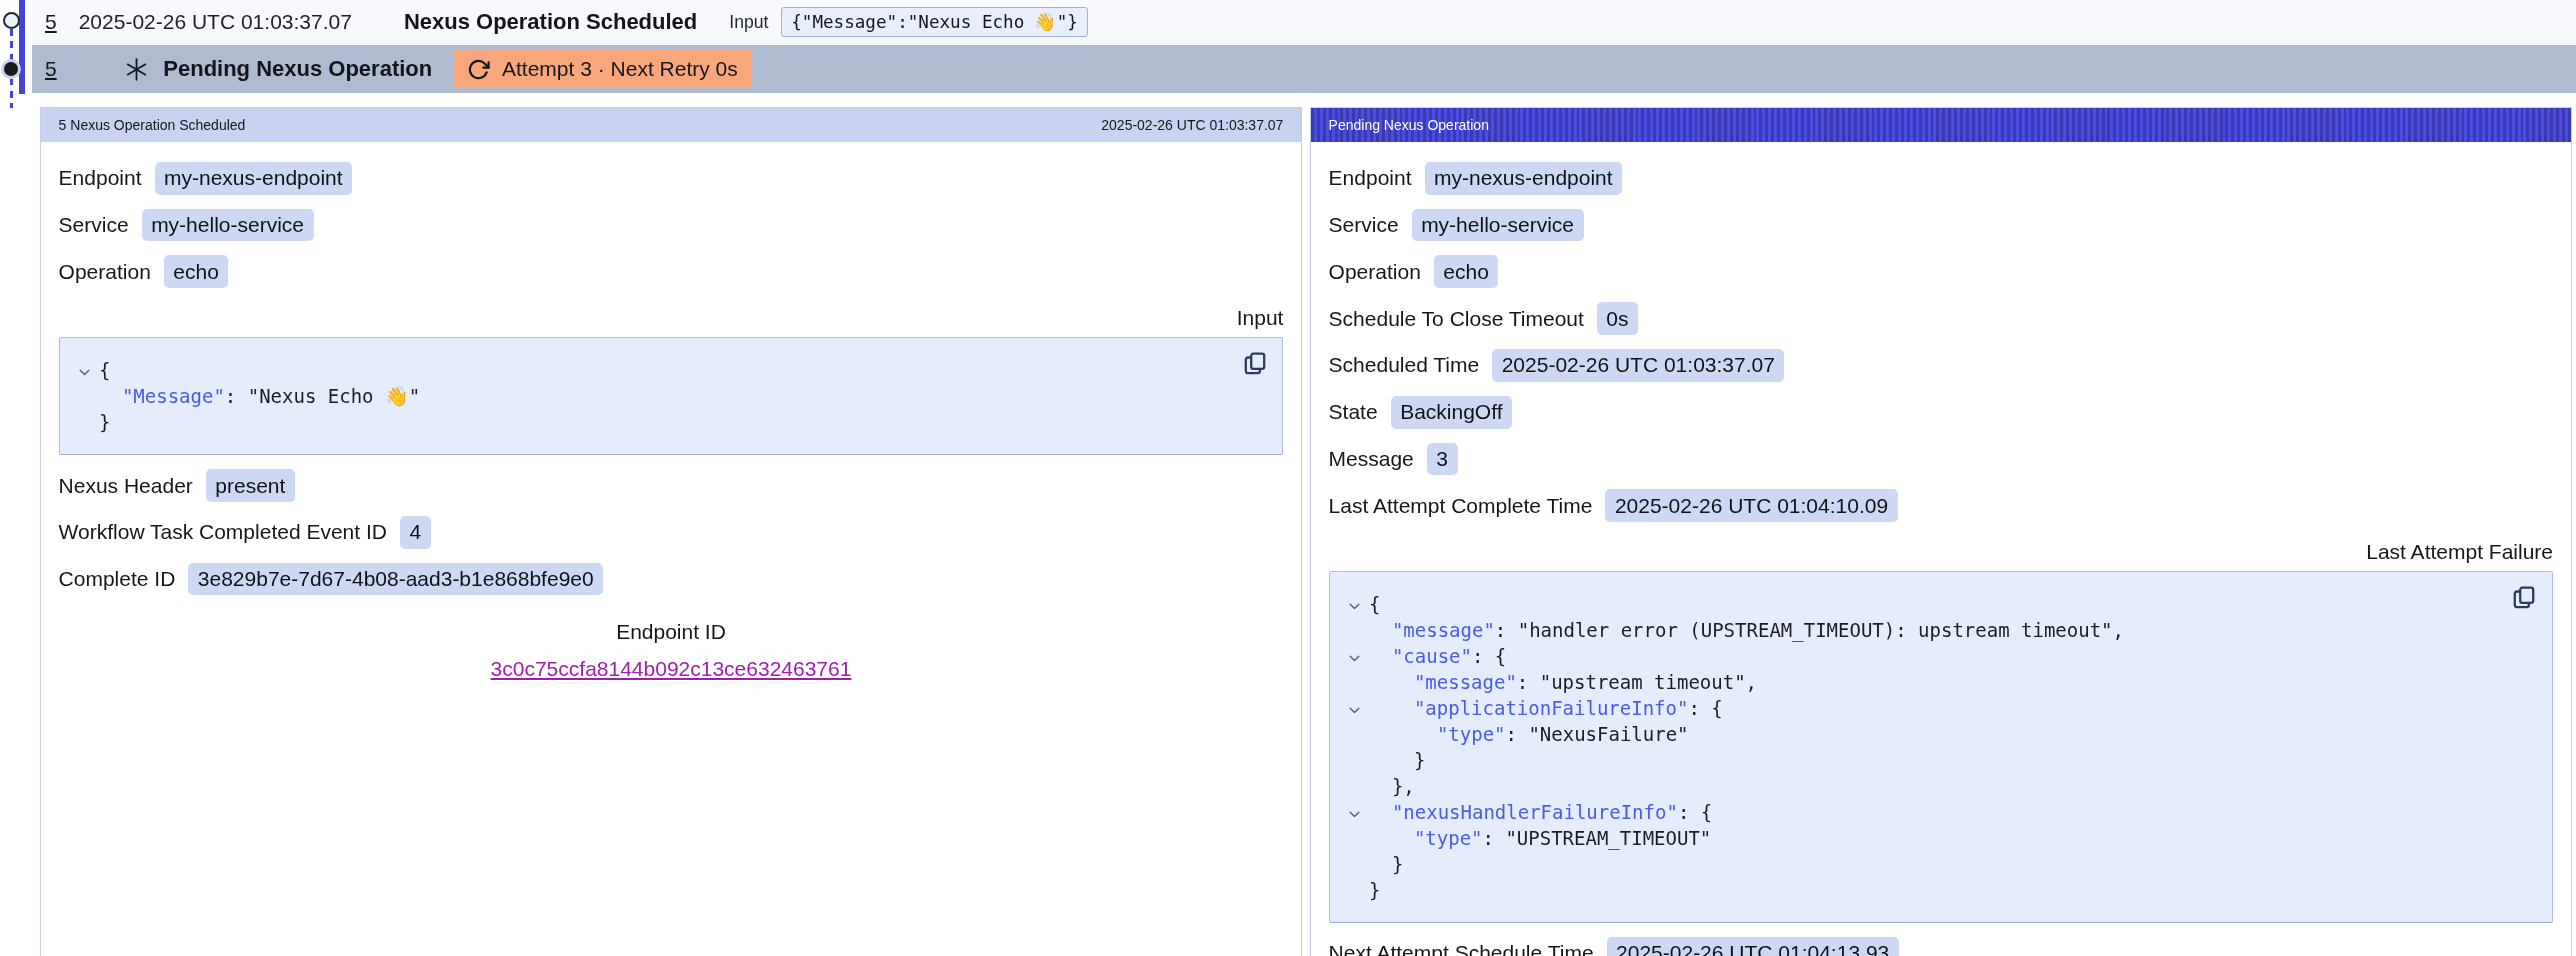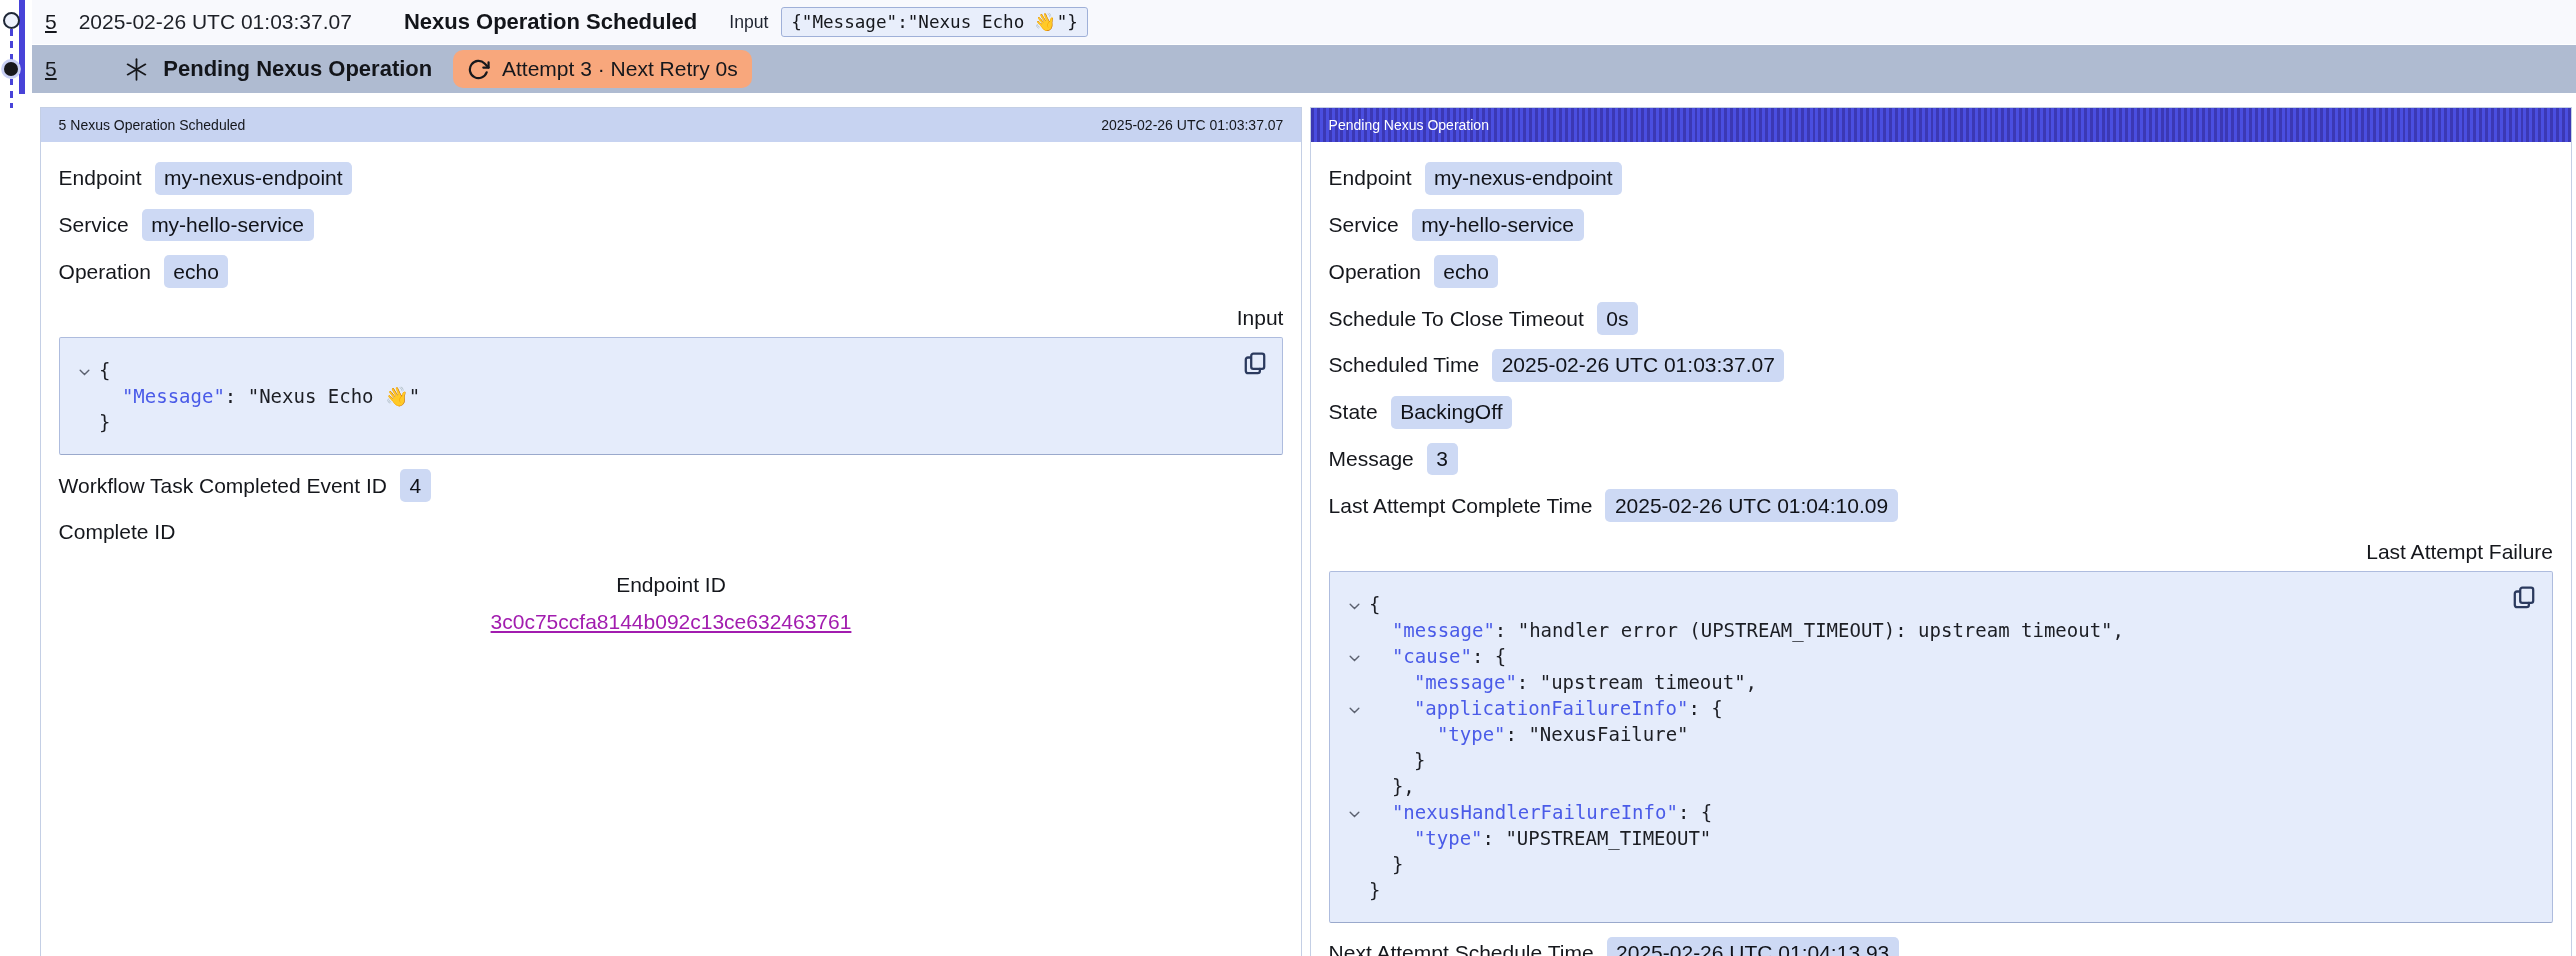--- a/index.html
+++ b/index.html
@@ -28,21 +28,21 @@
   .event-id{margin-left:13px;font-size:21px;color:#15171c;text-decoration:underline;cursor:pointer;}
   .event-time{margin-left:22px;font-size:21px;color:#1d2027;}
   .event-title{font-size:22px;font-weight:700;color:#13151a;}
   .row1 .event-title{margin-left:52px;}
   .row2 .event-title{margin-left:14.6px;}
   .input-label{margin-left:32px;font-size:17.6px;color:#1f2430;}
   .input-chip{margin-left:13px;font-family:"DejaVu Sans Mono",monospace;font-size:17.6px;
     background:#e8eefb;border:1.5px solid #9fb0d8;border-radius:2.9px;padding:3.7px 8.8px;color:#15171c;}
   .asterisk{margin-left:67px;width:25px;height:25px;display:inline-flex;}
   .retry-badge{margin-left:20.5px;display:inline-flex;align-items:center;gap:11.7px;
-    background:var(--retry-bg);border-radius:10px;padding:6.6px 14.6px;font-size:21px;color:#15171c;}
+    background:var(--retry-bg);border-radius:0;padding:6.6px 14.6px;font-size:21px;color:#15171c;}
   .retry-badge svg{width:23px;height:23px;}
 
   
   .panels{position:absolute;top:107px;left:40px;right:4.4px;display:flex;gap:8px;align-items:stretch;}
   .panel{background:#fff;border:1.5px solid var(--panel-border);border-bottom:none;height:952px;overflow:hidden;}
   .panel.left{width:1262px;flex:none;}
   .panel.right{flex:1;}
   .panel-header{height:34px;display:flex;align-items:center;justify-content:space-between;
     padding:0 17.6px;font-size:14px;}
   .panel-header.light{background:var(--panel-header-bg);color:#15171c;}
@@ -145,25 +145,30 @@
                 <span class="chev"></span>
                 <span class="codeline-content" style="padding-left: 23px;"><span class="tok-key">"Message"</span><span class="tok-plain">: "Nexus Echo 👋"</span></span>
               </div>
               <div class="codeline">
                 <span class="chev"></span>
                 <span class="codeline-content" style="padding-left: 0px;"><span class="tok-plain">}</span></span>
               </div>
             </div>
           </div>
           <div class="field">
+            <span class="field-label">Nexus Header</span>
+            <span class="badge">present</span>
+          </div>
+          <div class="field">
             <span class="field-label">Workflow Task Completed Event ID</span>
             <span class="badge">4</span>
           </div>
           <div class="field">
             <span class="field-label">Complete ID</span>
+            <span class="badge">3e829b7e-7d67-4b08-aad3-b1e868bfe9e0</span>
           </div>
           <div class="field gap-before">
             <span class="field-label">Endpoint ID</span>
             <a class="id-link">3c0c75ccfa8144b092c13ce632463761</a>
           </div>
         </div>
     </section>
 
     <section class="panel right">
       <header class="panel-header striped">

